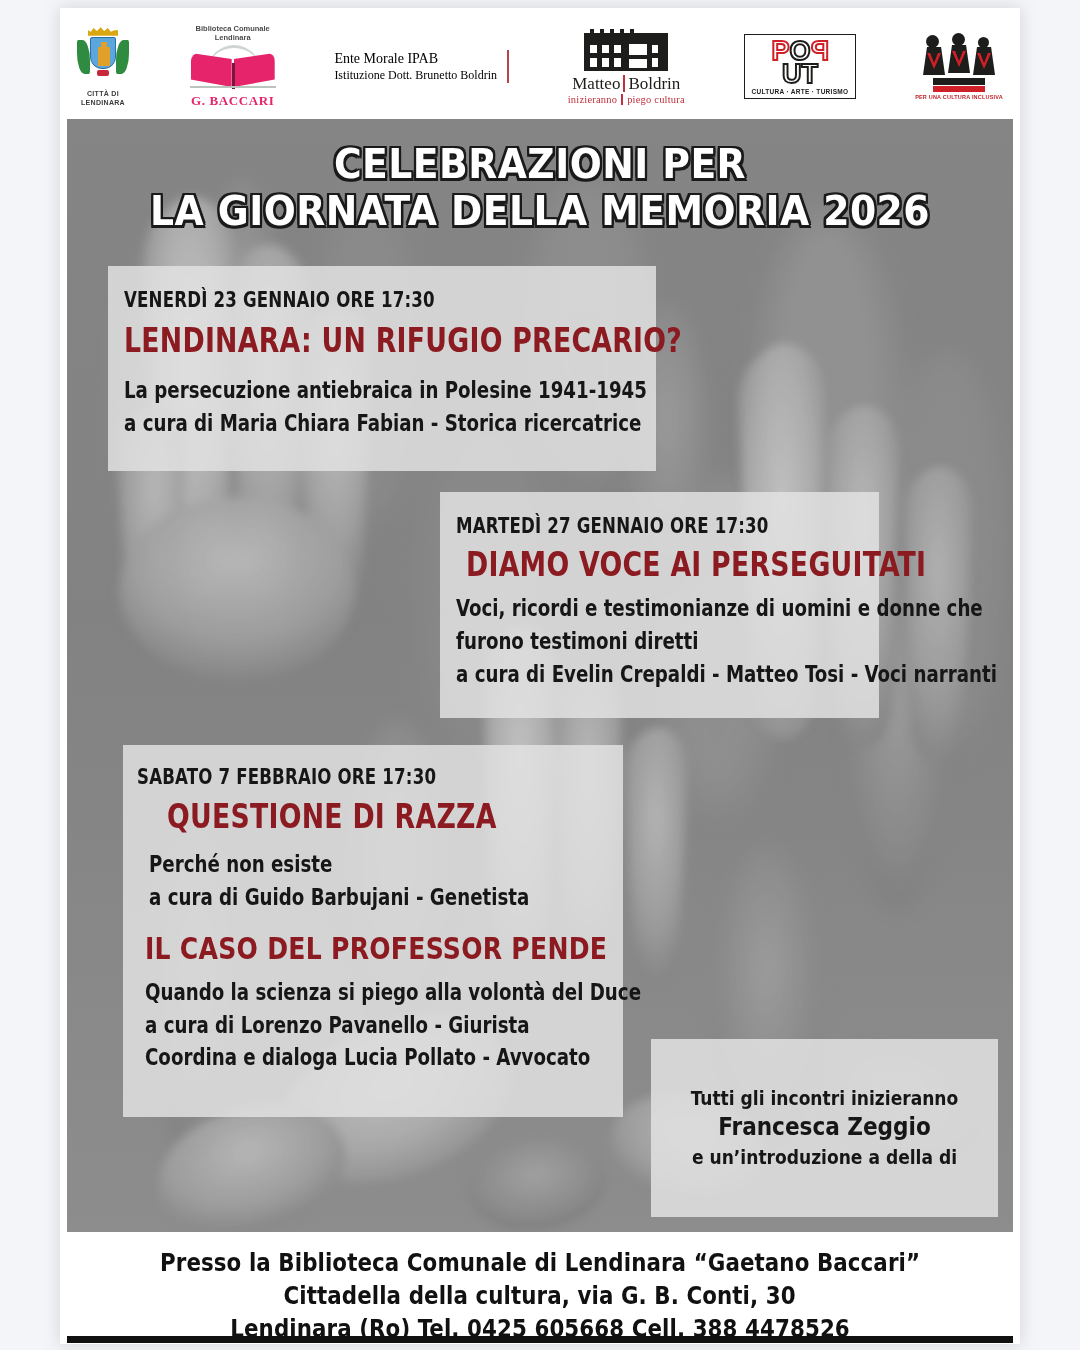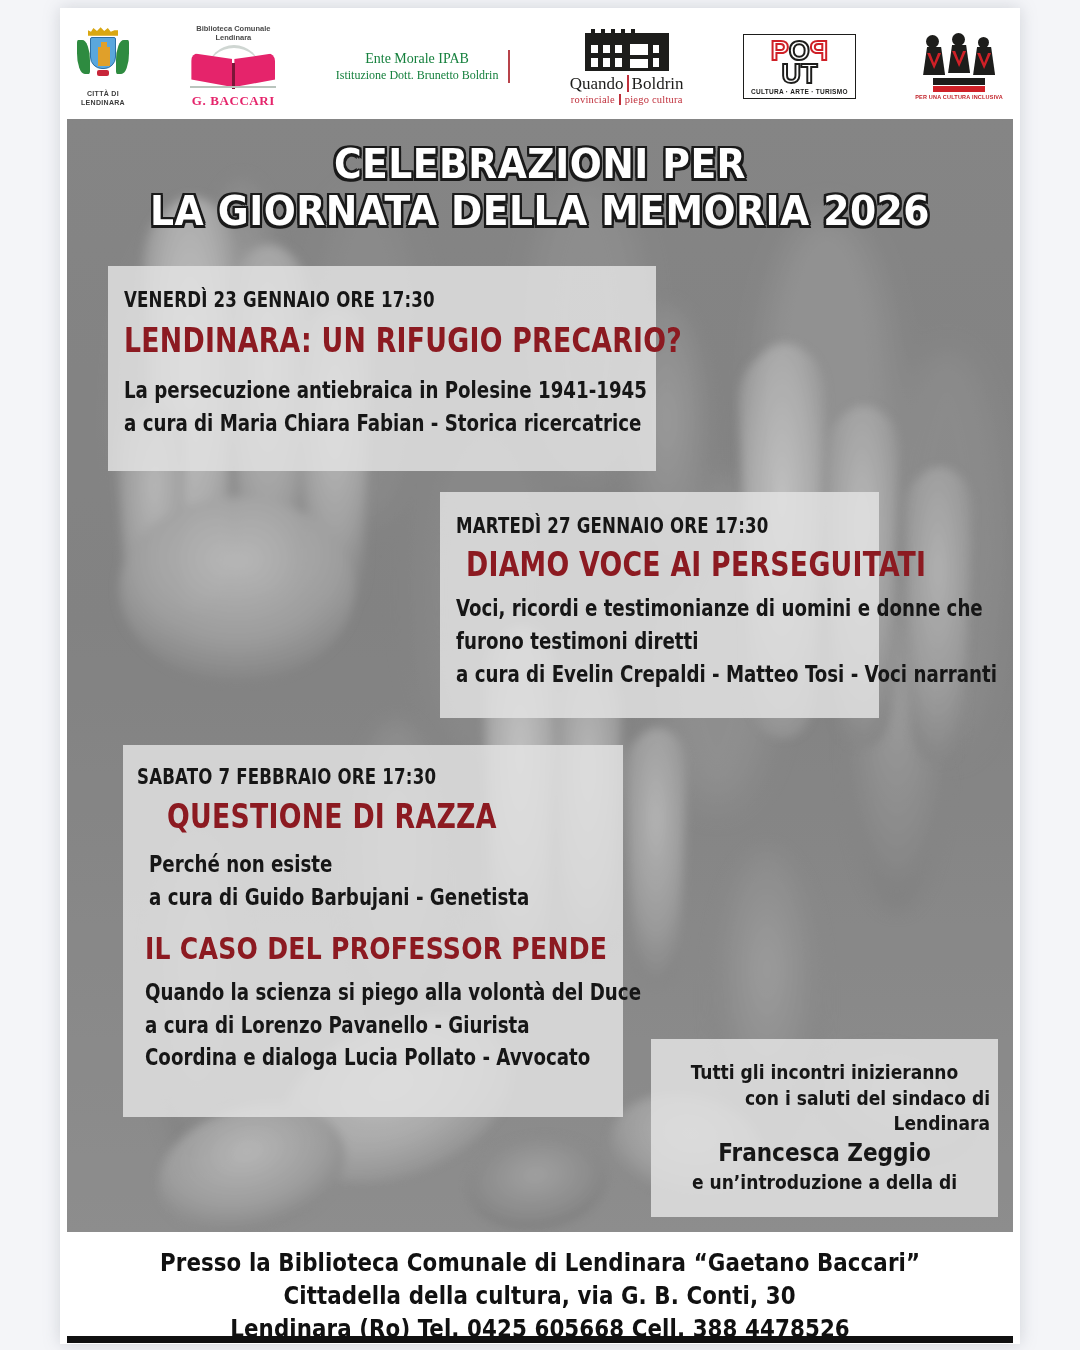--- a/index.html
+++ b/index.html
@@ -107,21 +107,21 @@
     border-top: 3px solid #cfd6d2; border-radius: 50%/100% 100% 0 0;
   }
   .bk-spine { position:absolute; left:42px; top:20px; width:3px; height:26px; background:#7a1638; }
   .bk-rule  { position:absolute; left:0; bottom:3px; width:86px; height:2px; background:#b9c4bd; }
   .baccari-name { font-size:13px; font-weight:bold; color:#e5246b; letter-spacing:.6px; margin-top:2px;
                   font-family:"Liberation Serif", serif; }
 
   
   .ipab {
     font-family:"Liberation Serif", serif;
-    color:#15803d; text-align:center; line-height:1.3;
+    color:#000000; text-align:left; line-height:1.3;
     padding-right:10px; border-right:2px solid #b8434a;
   }
   .ipab .l1 { font-size:14px; }
   .ipab .l2 { font-size:12px; }
 
   
   .sbp { position:relative; display:flex; align-items:center; }
   .sbp-swoosh {
     width:46px; height:52px; margin-right:2px;
     border-left:5px solid #f07d1a;
@@ -321,26 +321,26 @@
           <div class="bb-win" style="left:30px;top:16px;width:7px;height:8px;"></div>
           <div class="bb-win" style="left:45px;top:15px;width:18px;height:11px;"></div>
           <div class="bb-win" style="left:68px;top:16px;width:6px;height:8px;"></div>
           <div class="bb-win" style="left:6px;top:29px;width:7px;height:9px;"></div>
           <div class="bb-win" style="left:18px;top:29px;width:7px;height:9px;"></div>
           <div class="bb-win" style="left:30px;top:29px;width:7px;height:9px;"></div>
           <div class="bb-win" style="left:45px;top:30px;width:18px;height:9px;"></div>
           <div class="bb-win" style="left:68px;top:29px;width:6px;height:9px;"></div>
         </div>
         <div class="boldrin-name">
-          <span>Quando</span>
+          <span>Matteo</span>
           <span class="bar"></span>
           <span>Boldrin</span>
         </div>
         <div class="boldrin-sub">
-          <span>rovinciale</span>
+          <span>inizieranno</span>
           <span class="bar"></span>
           <span>piego cultura</span>
         </div>
       </div>
 
       <div class="logo-cell">
         <div class="popup-box">
           <div class="popup-row">
             <span class="pu-letter red">P</span>
             <span class="pu-letter">O</span>
@@ -488,21 +488,20 @@
         <div class="desc desc-a">Perché non esiste</div>
         <div class="desc desc-a">a cura di Guido Barbujani - Genetista</div>
         <div class="title title-2">IL CASO DEL PROFESSOR PENDE</div>
         <div class="desc desc-b">Quando la scienza si piego alla volontà del Duce</div>
         <div class="desc desc-b">a cura di Lorenzo Pavanello - Giurista</div>
         <div class="desc desc-b">Coordina e dialoga Lucia Pollato - Avvocato</div>
       </div>
 
       <div id="infobox">
         <div class="sm">Tutti gli incontri inizieranno</div>
-        <div class="sm">con i saluti del sindaco di Lendinara</div>
         <div class="big">Francesca Zeggio</div>
         <div class="sm">e un’introduzione a della di</div>
       </div>
 
     </div>
 
     <div id="footer">
       <div>Presso la Biblioteca Comunale di Lendinara  “Gaetano Baccari”</div>
       <div>Cittadella della cultura, via G. B. Conti, 30</div>
       <div>Lendinara (Ro) Tel. 0425 605668 Cell. 388 4478526</div>

